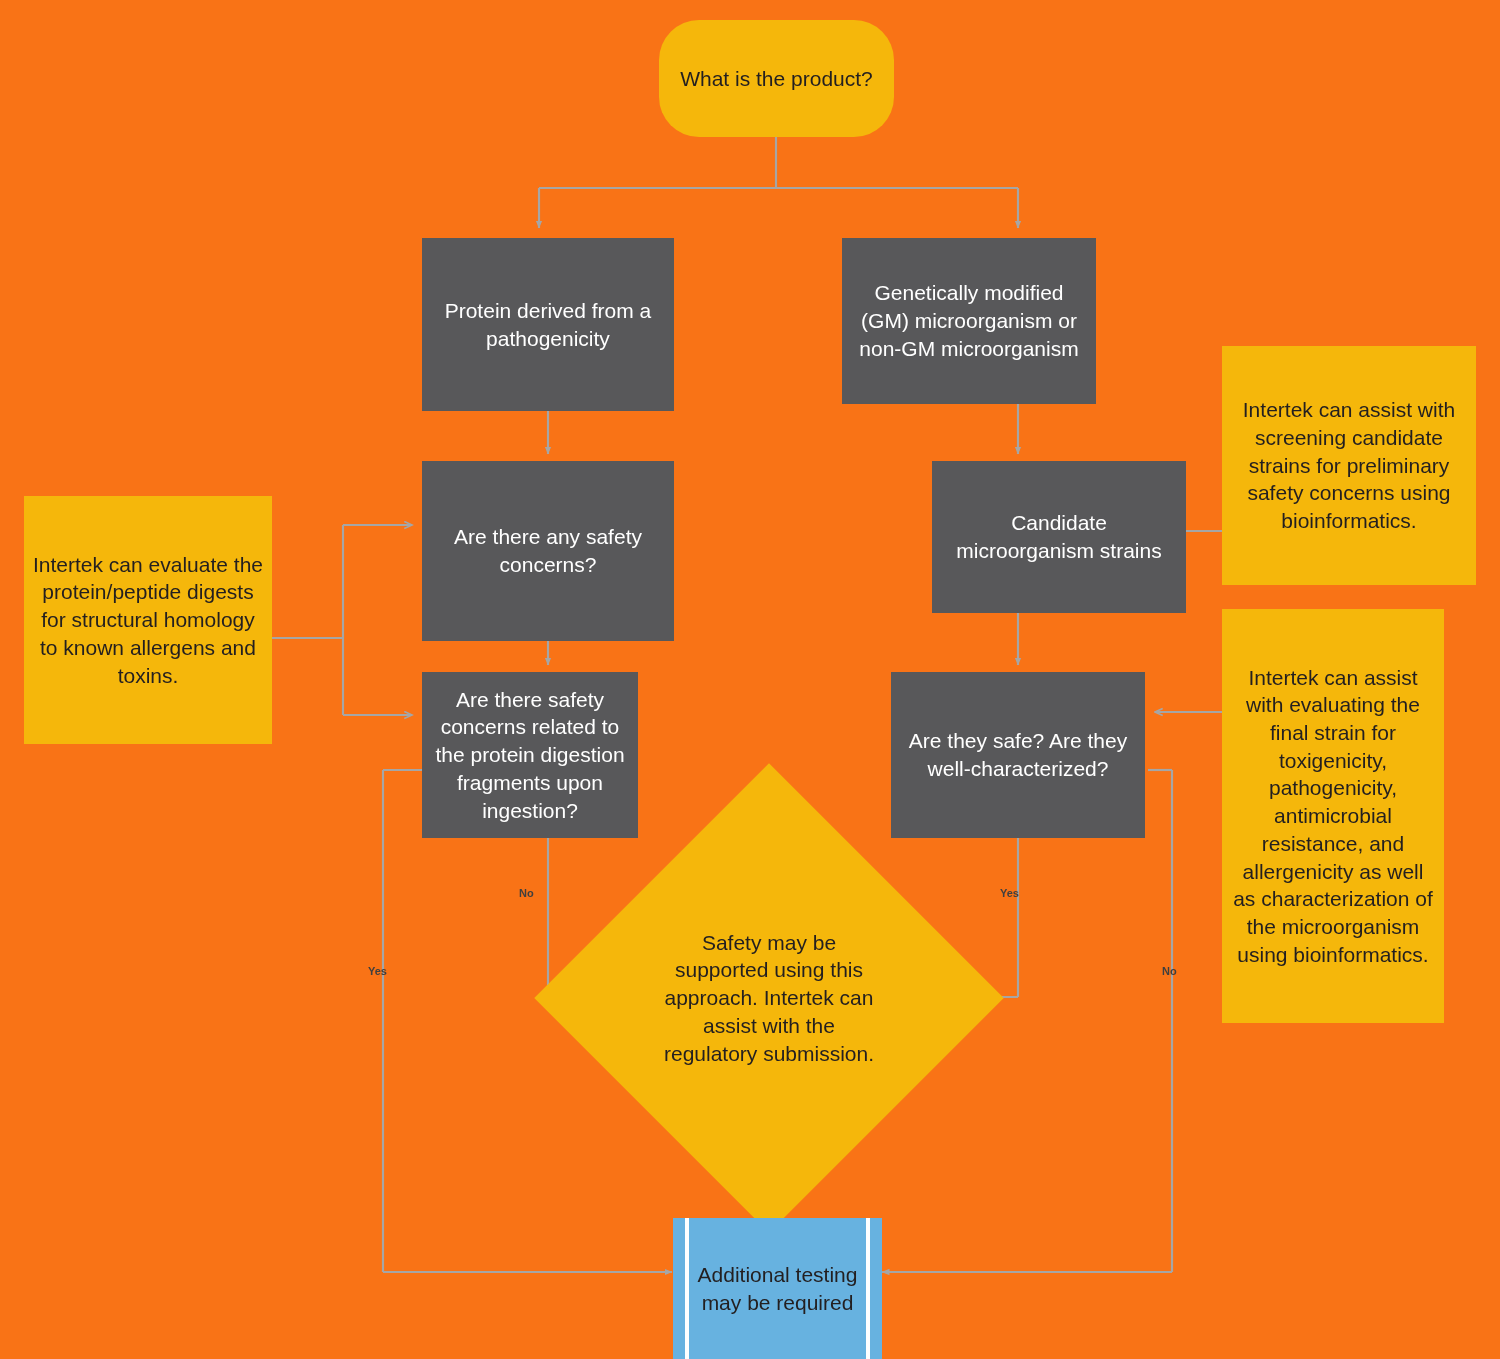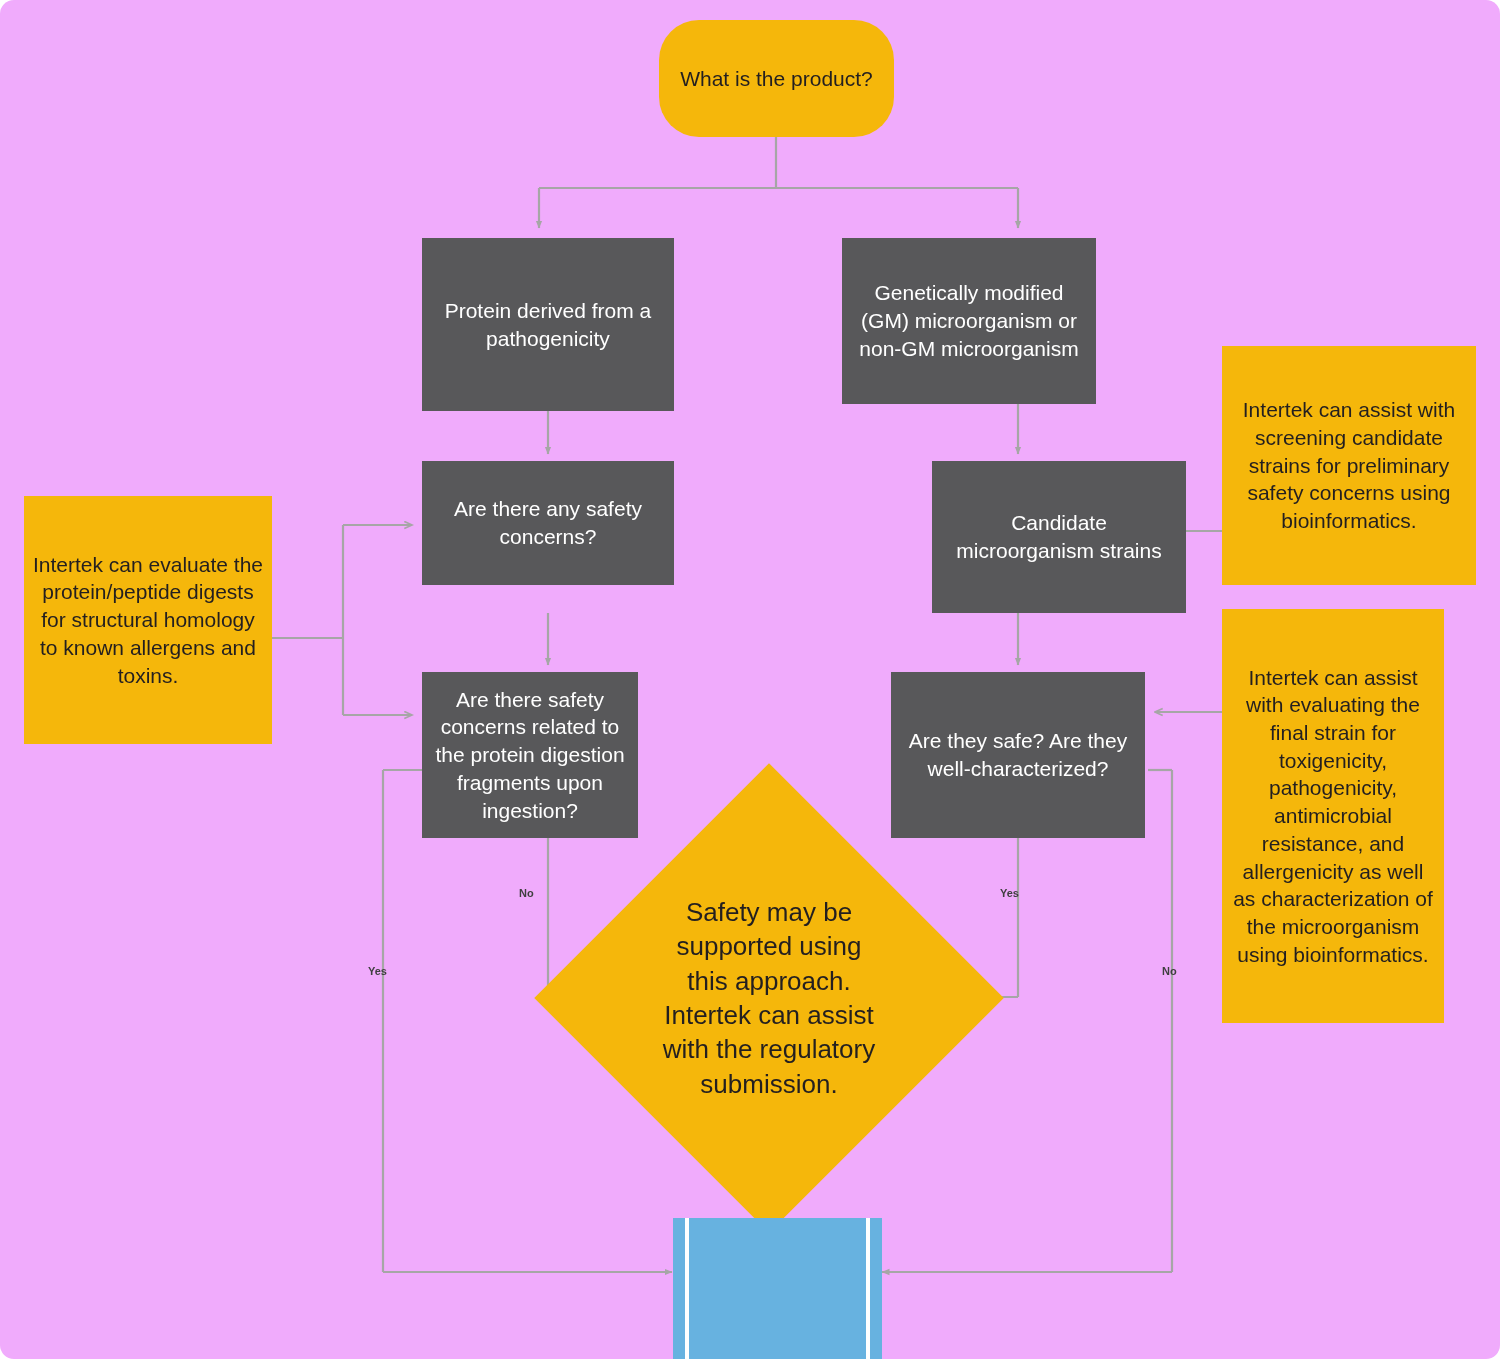--- a/index.html
+++ b/index.html
@@ -7,23 +7,22 @@
     padding: 0;
     background: #ffffff;
   }
   body {
     font-family: "Liberation Sans", sans-serif;
   }
   #canvas {
     position: relative;
     width: 1500px;
     height: 1359px;
-    background: #f0abfc;
+    background: #f97316;
     overflow: hidden;
-    border-radius: 14px;
   }
   .node {
     position: absolute;
     box-sizing: border-box;
     display: flex;
     align-items: center;
     justify-content: center;
     text-align: center;
     line-height: 1.32;
   }
@@ -73,21 +72,21 @@
     background: #f5b70b;
     transform: rotate(45deg);
   }
   .diamond-label {
     position: absolute;
     inset: 0;
     display: flex;
     align-items: center;
     justify-content: center;
     text-align: center;
-    font-size: 26px;
+    font-size: 21px;
     color: #231f20;
     line-height: 1.32;
     padding: 0 58px;
     box-sizing: border-box;
     white-space: pre-line;
   }
   .edge-label {
     position: absolute;
     font-size: 11px;
     font-weight: bold;
@@ -164,21 +163,21 @@
   </div>
 
   <div class="node process" style="left:422px; top:238px; width:252px; height:173px;">
     <span class="txt">Protein derived from a pathogenicity</span>
   </div>
 
   <div class="node process" style="left:842px; top:238px; width:254px; height:166px;">
     <span class="txt">Genetically modified (GM) microorganism or non-GM microorganism</span>
   </div>
 
-  <div class="node process" style="left:422px; top:461px; width:252px; height:124px;">
+  <div class="node process" style="left:422px; top:461px; width:252px; height:180px;">
     <span class="txt">Are there any safety concerns?</span>
   </div>
 
   <div class="node process" style="left:932px; top:461px; width:254px; height:152px;">
     <span class="txt">Candidate microorganism strains</span>
   </div>
 
   <div class="node process" style="left:422px; top:672px; width:216px; height:166px;">
     <span class="txt">Are there safety concerns related to the protein digestion fragments upon ingestion?</span>
   </div>
@@ -188,20 +187,21 @@
   </div>
 
   <div class="diamond-wrap" style="left:603px; top:832px; width:332px; height:332px;">
     <div class="diamond-shape"></div>
     <div class="diamond-label">Safety may be supported using this approach. Intertek can assist with the regulatory submission.</div>
   </div>
 
   <div class="node terminal" style="left:673px; top:1218px; width:209px; height:141px;">
     <span class="bar left"></span>
     <span class="bar right"></span>
+    <span class="txt">Additional testing may be required</span>
   </div>
 
   <div class="node note" style="left:24px; top:496px; width:248px; height:248px;">
     <span class="txt">Intertek can evaluate the protein/peptide digests for structural homology to known allergens and toxins.</span>
   </div>
 
   <div class="node note" style="left:1222px; top:346px; width:254px; height:239px;">
     <span class="txt">Intertek can assist with screening candidate strains for preliminary safety concerns using bioinformatics.</span>
   </div>
 

